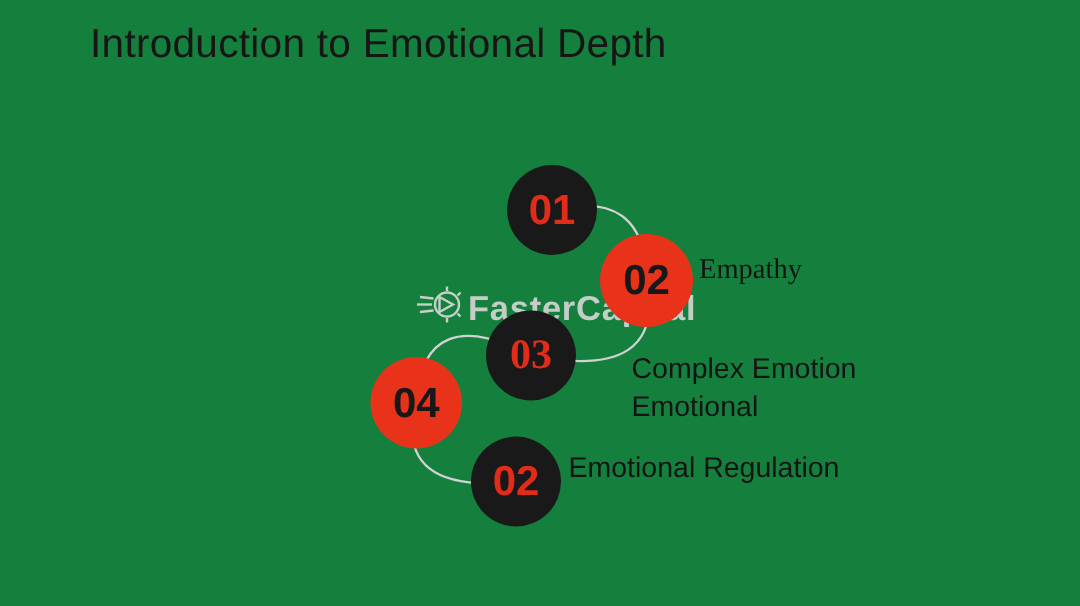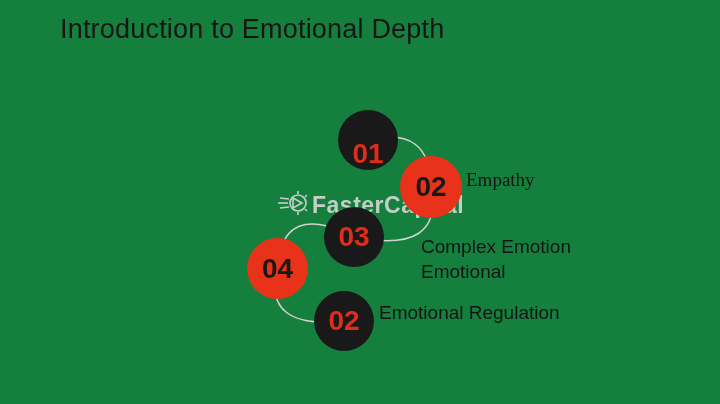--- a/index.html
+++ b/index.html
@@ -41,23 +41,23 @@
     width:60px;height:60px;
     border-radius:50%;
     display:flex;align-items:center;justify-content:center;
     z-index:2;
     font-weight:700;
     font-size:28px;
     letter-spacing:0;
   }
   .scheme-black{background:#191919;color:#e02c18;}
   .scheme-red{background:#e8331a;color:#181818;}
-  .c1{left:338px;top:110px;align-items:flex-end;}
+  .c1{left:338px;top:110px;}
   .c2{left:400px;top:156px;width:62px;height:62px;}
-  .c3{left:324px;top:207px;}
+  .c3{left:324px;top:207px;font-family:Liberation Serif, serif;}
   .c4{left:247px;top:238px;width:61px;height:61px;}
   .c5{left:314px;top:291px;}
   .step-label{
     position:absolute;
     font-size:19px;
     color:#141414;
     z-index:2;
     line-height:25px;
     white-space:nowrap;
   }

